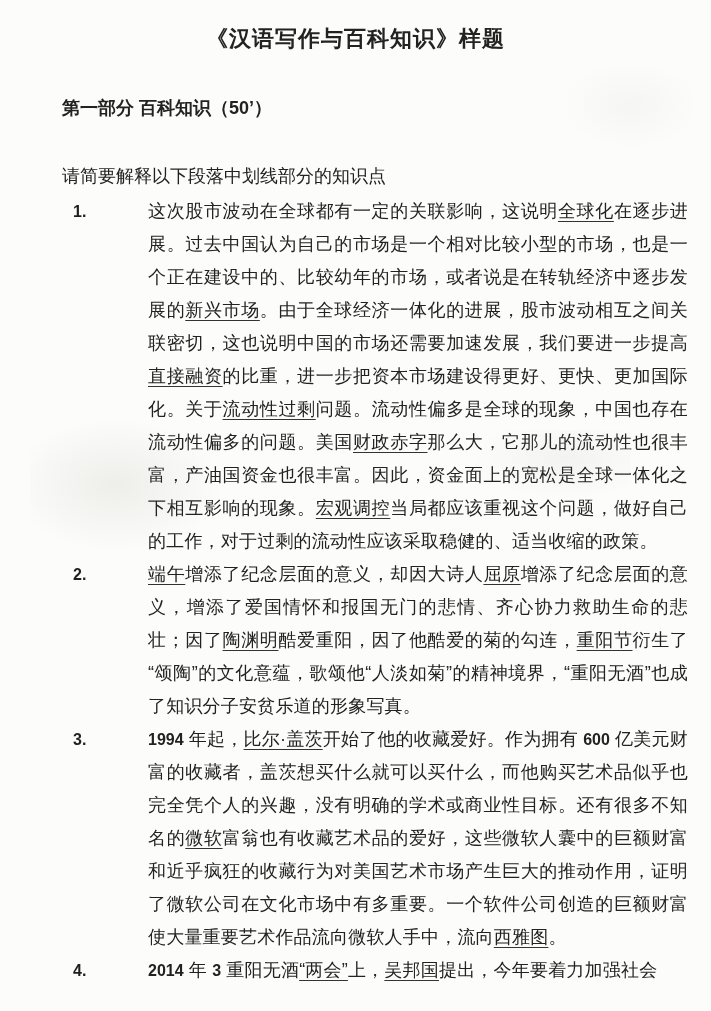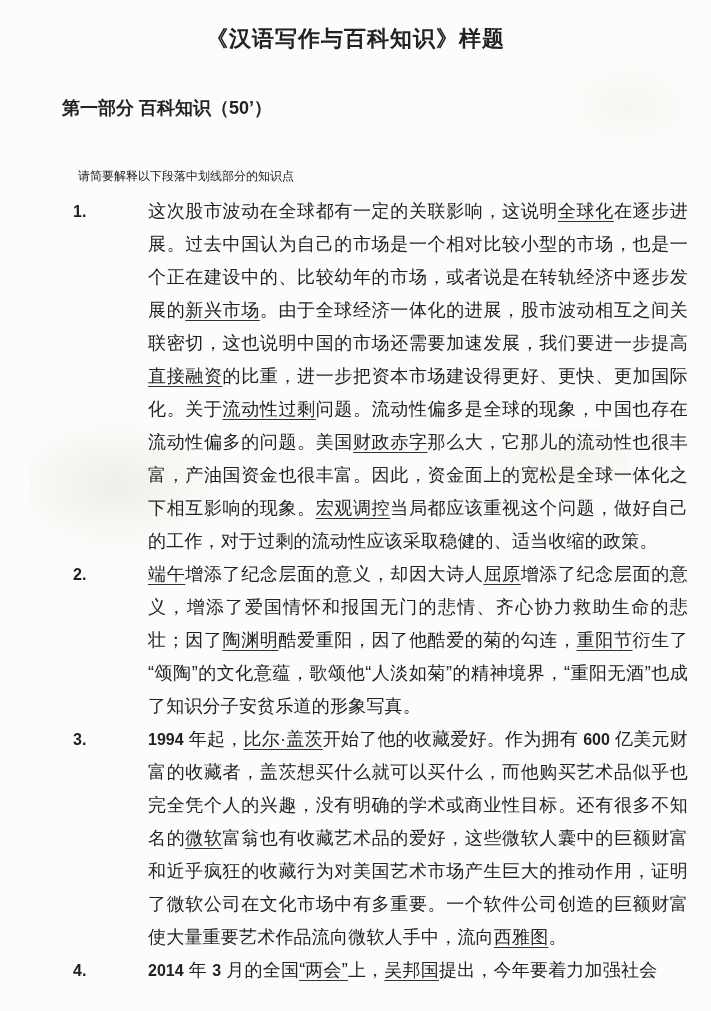--- a/index.html
+++ b/index.html
@@ -43,22 +43,22 @@
     line-height: 30px;
     letter-spacing: 1px;
   }
   .section-heading {
     margin: 41px 0 0 0;
     font-size: 18px;
     line-height: 26px;
     font-weight: 700;
   }
   .instruction {
-    margin: 42px 0 0 16px;
-    font-size: 12px;
+    margin: 42px 0 0 0;
+    font-size: 18px;
     line-height: 26px;
   }
   ol.items {
     list-style: none;
     margin: 6px 0 0 0;
     padding: 0;
   }
   li.item {
     display: flex;
     align-items: flex-start;
@@ -119,16 +119,16 @@
       <li class="item">
     <span class="num">2.</span>
     <p class="body"><span class="ul">端午</span><span>增添了纪念层面的意义，却因大诗人</span><span class="ul">屈原</span><span>增添了纪念层面的意义，增添了爱国情怀和报国无门的悲情、齐心协力救助生命的悲壮；因了</span><span class="ul">陶渊明</span><span>酷爱重阳，因了他酷爱的菊的勾连，</span><span class="ul">重阳节</span><span>衍生了“颂陶”的文化意蕴，歌颂他“人淡如菊”的精神境界，“重阳无酒”也成了知识分子安贫乐道的形象写真。</span></p>
   </li>
       <li class="item">
     <span class="num">3.</span>
     <p class="body"><span class="lat">1994</span><span> 年起，</span><span class="ul">比尔·盖茨</span><span>开始了他的收藏爱好。作为拥有 </span><span class="lat">600</span><span> 亿美元财富的收藏者，盖茨想买什么就可以买什么，而他购买艺术品似乎也完全凭个人的兴趣，没有明确的学术或商业性目标。还有很多不知名的</span><span class="ul">微软</span><span>富翁也有收藏艺术品的爱好，这些微软人囊中的巨额财富和近乎疯狂的收藏行为对美国艺术市场产生巨大的推动作用，证明了微软公司在文化市场中有多重要。一个软件公司创造的巨额财富使大量重要艺术作品流向微软人手中，流向</span><span class="ul">西雅图</span><span>。</span></p>
   </li>
       <li class="item">
     <span class="num">4.</span>
-    <p class="body"><span class="lat">2014</span><span> 年 </span><span class="lat">3</span><span> 月的全国</span><span class="ul">“两会”</span><span>上，</span><span class="ul">吴邦国</span><span>提出，今年要着力加强社会</span></p>
+    <p class="body"><span class="lat">2014</span><span> 年 </span><span class="lat">3</span><span> 重阳无酒</span><span class="ul">“两会”</span><span>上，</span><span class="ul">吴邦国</span><span>提出，今年要着力加强社会</span></p>
   </li>
     </ol>
 </div>
 
 </body></html>

